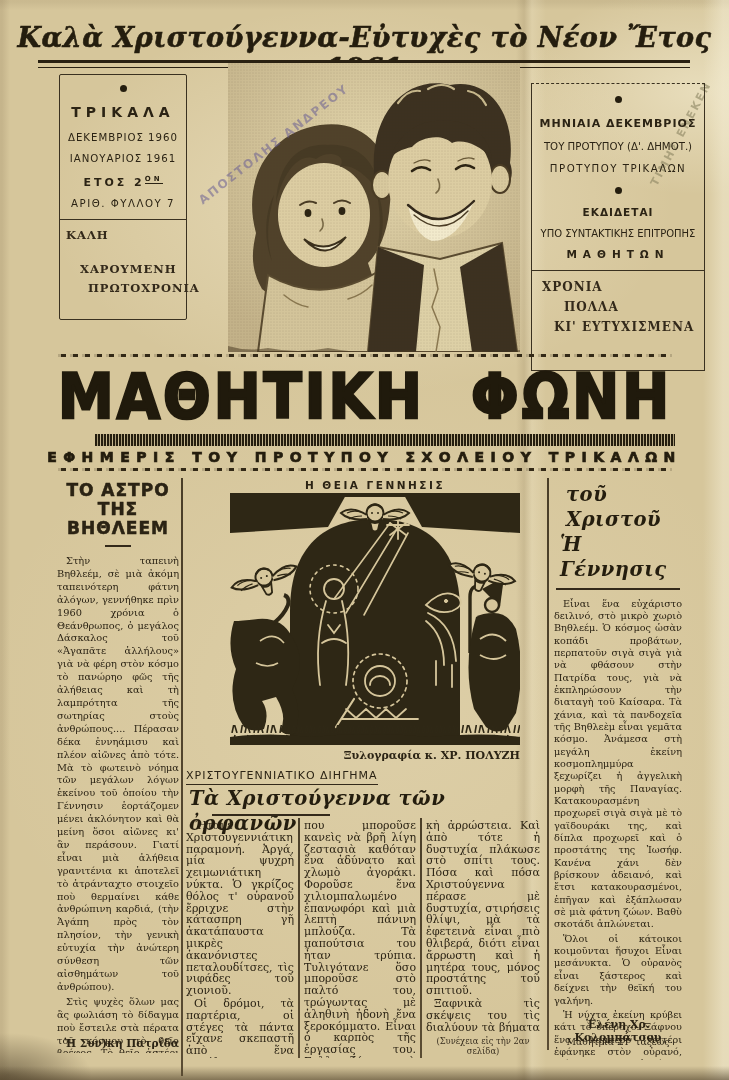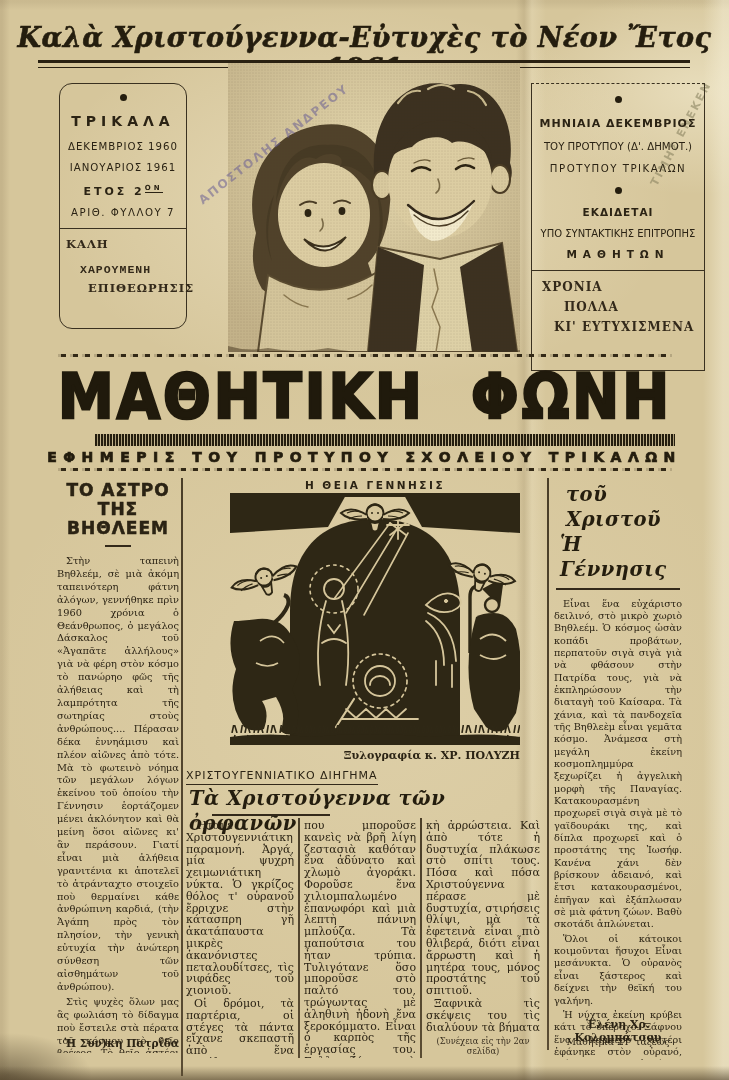--- a/index.html
+++ b/index.html
@@ -24,21 +24,21 @@
   .just{text-align:justify;}
   
   .dotrule{height:3px;background:repeating-linear-gradient(90deg,#33291733 0 3px,#332917 3px 8px,#33291700 8px 12px);}
   .dblrule{height:4px;border-top:3px solid #2a2112;border-bottom:1.5px solid #2a2112;}
   .hatch{background:repeating-linear-gradient(90deg,#241d0e 0 2px,rgba(36,29,14,.25) 2px 3px,#241d0e 3px 5px,rgba(36,29,14,.08) 5px 6px);}
   .vrule{width:1.5px;background:linear-gradient(#4a3e28,#5a4c33);}
   .hdiv{height:0;border-top:1.5px solid #3a3120;}
   
   .banner{top:22px;left:0;width:729px;font-size:27px;font-weight:bold;font-style:italic;letter-spacing:.5px;color:#241d0e;-webkit-text-stroke:.6px #241d0e;}
   
-  .issuebox{left:59px;top:83px;width:126px;height:244px;border:1.8px solid #3a3120;border-radius:13px;}
+  .issuebox{left:59px;top:74px;width:126px;height:244px;border:1.8px solid #3a3120;border-radius:2px;}
   .infobox{left:531px;top:83px;width:172px;height:286px;border:1.5px solid #3a3120;border-top-style:dashed;}
   .dot{width:7px;height:7px;border-radius:50%;background:#241d0e;margin:0 auto;}
   .ib-city{font-size:14px;font-weight:bold;letter-spacing:5px;}
   .ib-line{font-size:10.2px;letter-spacing:1px;}
   .ib-year{font-size:11px;letter-spacing:3px;font-weight:bold;}
   .ib-year sup{font-size:7px;border-bottom:1px solid #2b2314;}
   .wish{font-size:11.5px;letter-spacing:1px;font-weight:bold;color:#33291a;}
   .nb-b{font-weight:bold;}
   
   .mast-title{top:360px;left:58px;width:614px;display:flex;justify-content:space-between;
@@ -68,22 +68,22 @@
   <div class="abs issuebox sans">
     <div class="dot" style="margin-top:10px;"></div>
     <div class="center ib-city" style="margin-top:12px;">ΤΡΙΚΑΛΑ</div>
     <div class="center ib-line" style="margin-top:12px;">ΔΕΚΕΜΒΡΙΟΣ 1960</div>
     <div class="center ib-line" style="margin-top:10px;">ΙΑΝΟΥΑΡΙΟΣ 1961</div>
     <div class="center ib-year" style="margin-top:11px;"><span>ΕΤΟΣ 2</span><sup>ΟΝ</sup></div>
     <div class="center ib-line" style="margin-top:9px;letter-spacing:1.5px;">ΑΡΙΘ. ΦΥΛΛΟΥ 7</div>
     <div class="hdiv" style="margin-top:10px;"></div>
     <div style="font-family:'DejaVu Serif',serif;padding:8px 0 0 6px;">
       <div class="wish">ΚΑΛΗ</div>
-      <div class="wish" style="padding-left:14px;margin-top:12px;font-family:Liberation Mono, monospace;">ΧΑΡΟΥΜΕΝΗ</div>
-      <div class="wish" style="padding-left:22px;margin-top:5px;">ΕΠΙΘΕΩΡΗΣΙΣ</div>
+      <div class="wish" style="padding-left:14px;margin-top:20px;">ΧΑΡΟΥΜΕΝΗ</div>
+      <div class="wish" style="padding-left:22px;margin-top:5px;">ΠΡΩΤΟΧΡΟΝΙΑ</div>
     </div>
   </div>
 
   <svg class="abs" style="left:228px;top:63px;" width="292" height="289" viewBox="0 0 292 289">
     <defs>
       <pattern id="halftone" width="3" height="3" patternUnits="userSpaceOnUse">
         <rect width="3" height="3" fill="rgba(0,0,0,0)"></rect>
         <circle cx="1" cy="1" r="0.55" fill="rgba(58,46,26,0.22)"></circle>
       </pattern>
     </defs>

